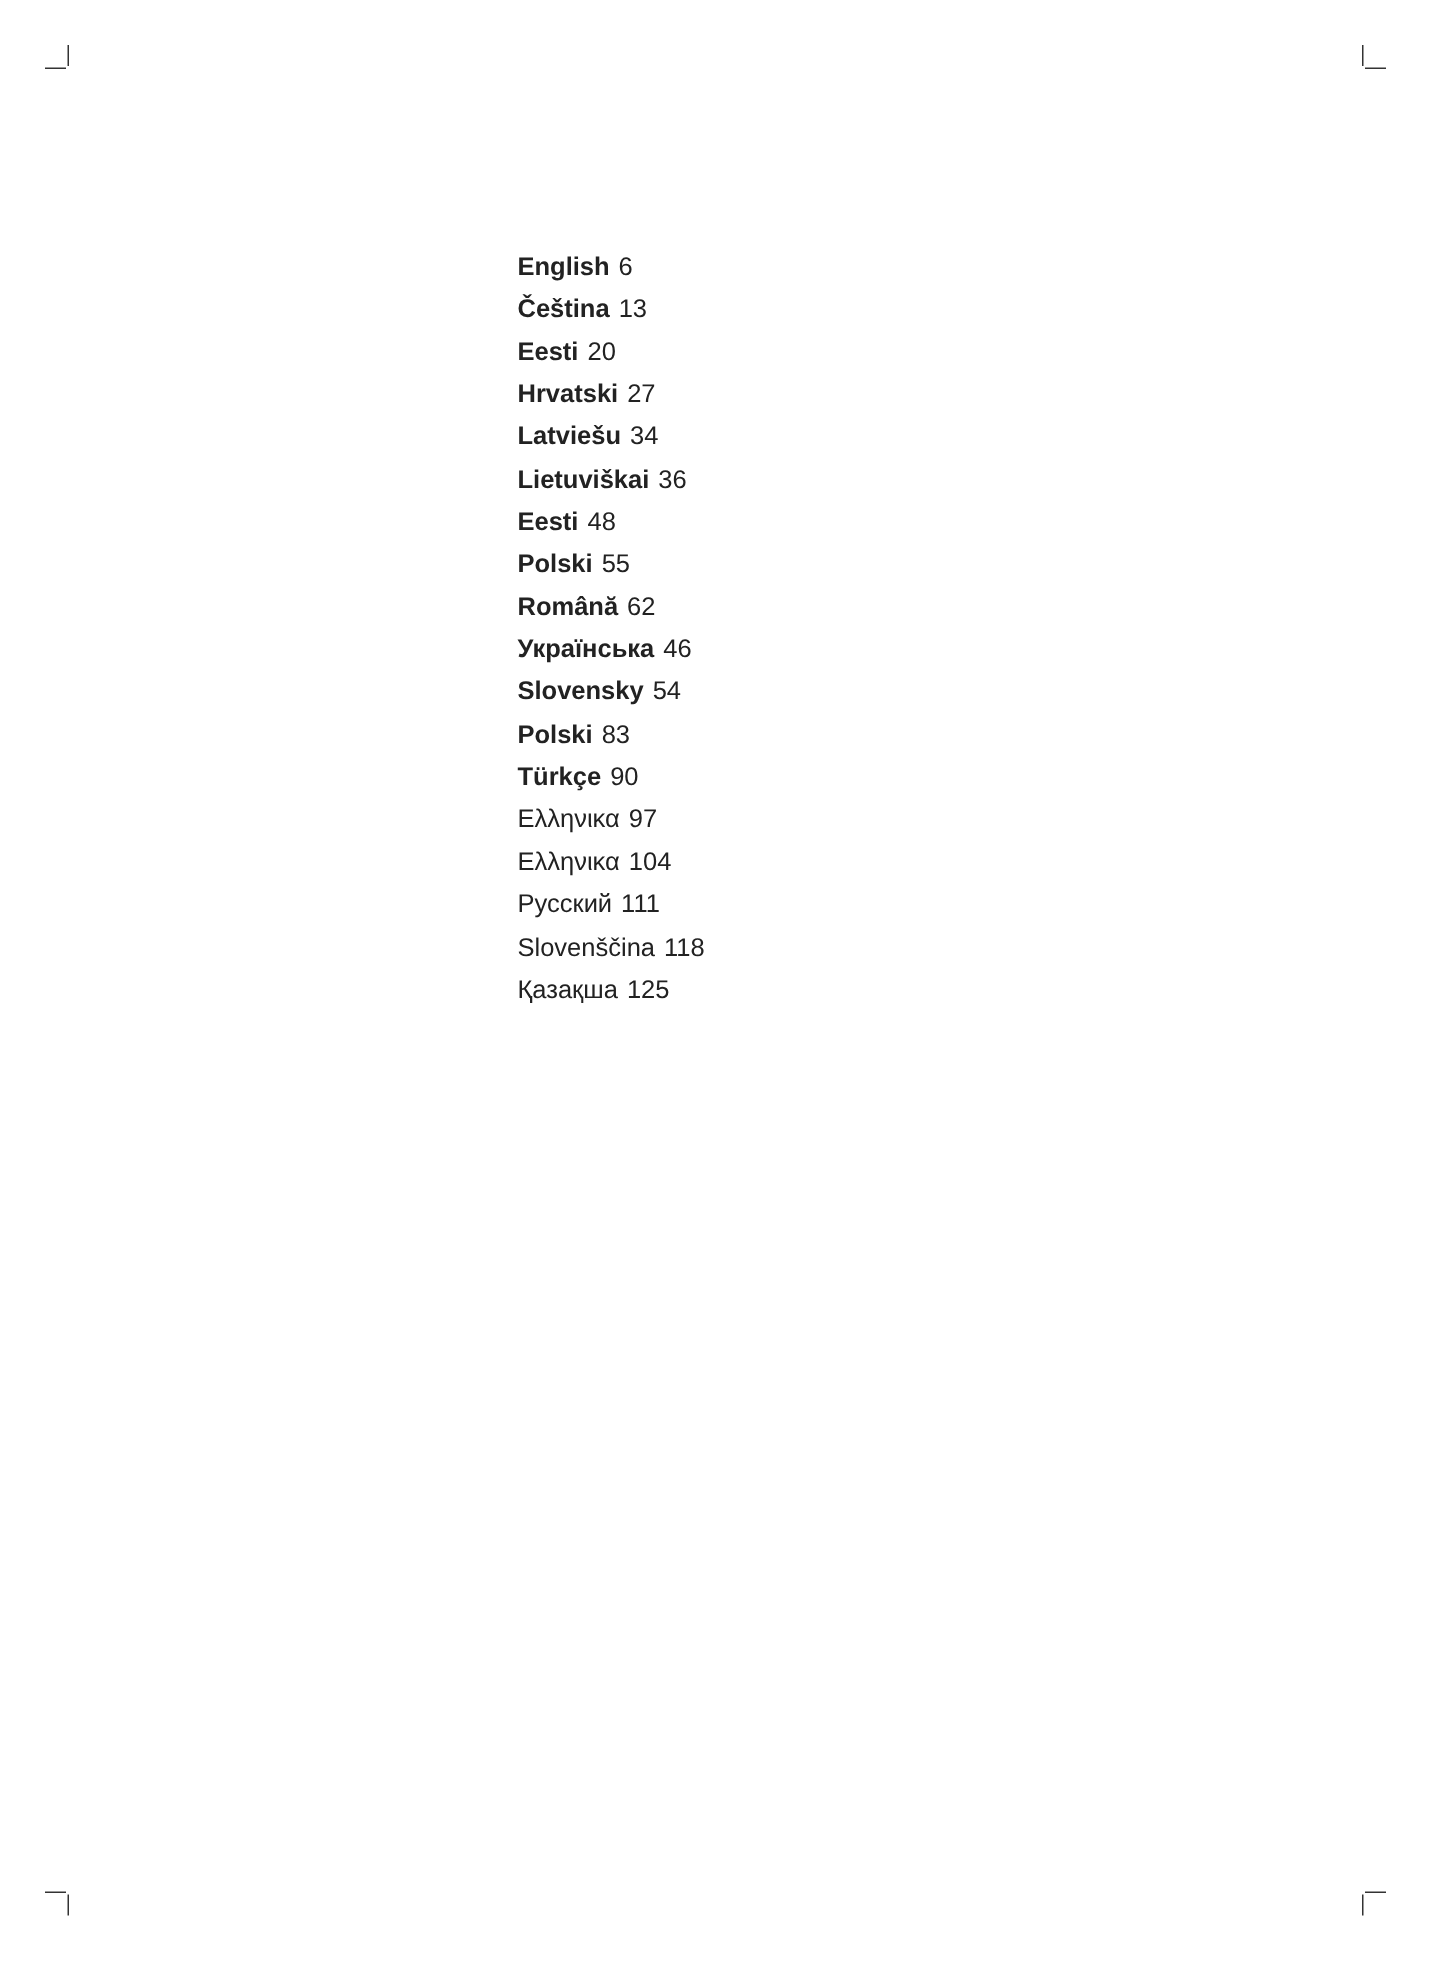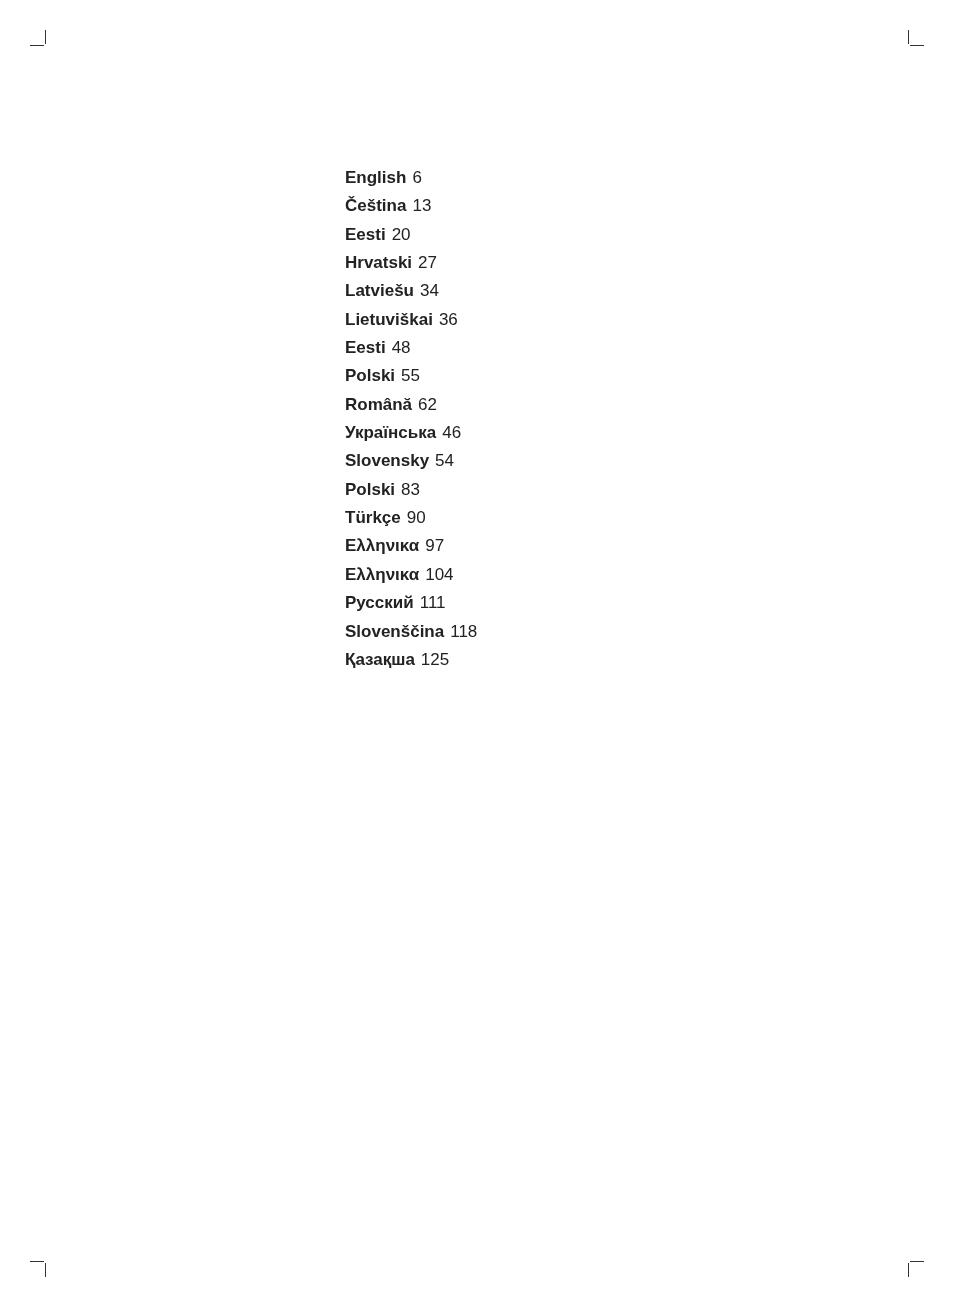--- a/index.html
+++ b/index.html
@@ -121,21 +121,21 @@
       display: flex;
       align-items: baseline;
       gap: 6px;
     }
 
     .lang-name {
       font-weight: bold;
     }
 
     .lang-name.bold {
-      font-weight: bold;
+      font-weight: normal;
     }
 
     .page-num {
       font-weight: normal;
       color: #222;
     }
   </style>
 </head>
 <body>
 

